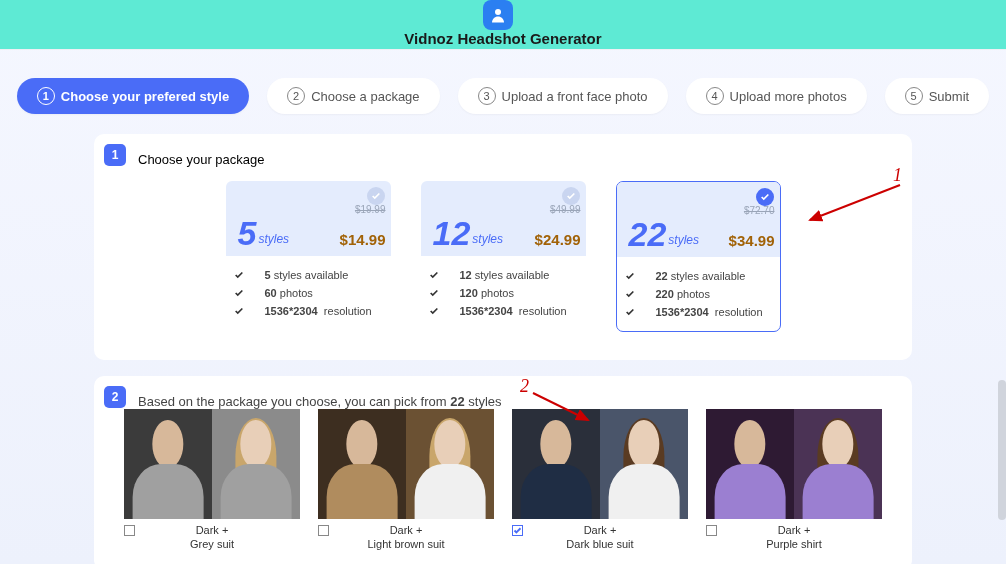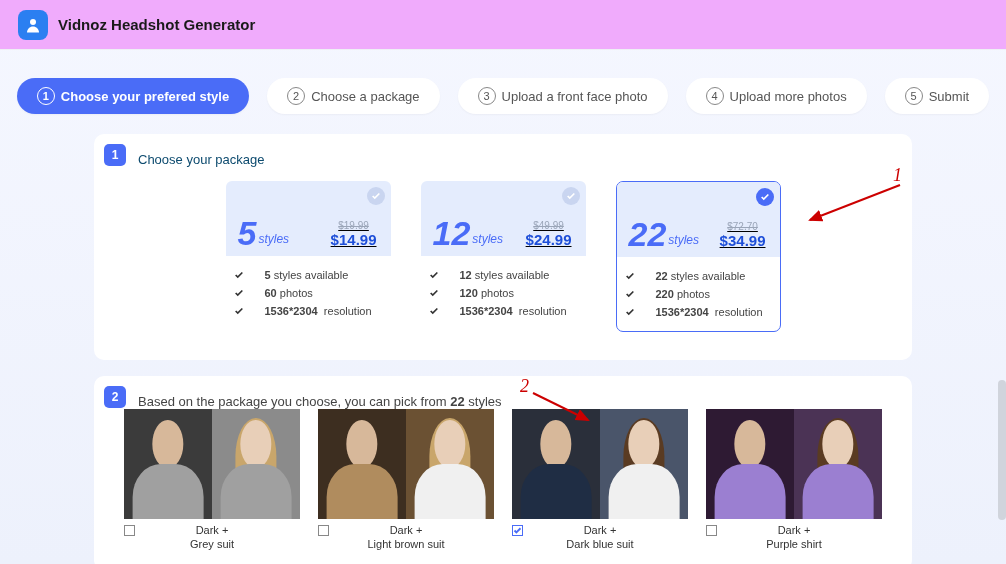--- a/index.html
+++ b/index.html
@@ -5,26 +5,27 @@
 * { box-sizing: border-box; margin: 0; padding: 0; }
 body {
   font-family: -apple-system, BlinkMacSystemFont, "Segoe UI", Arial, sans-serif;
   background: linear-gradient(180deg, #f5f7ff 0%, #edf1fc 100%);
   width: 1006px;
   height: 564px;
   overflow: hidden;
   position: relative;
 }
 .topbar {
-  background: #f0abfc;
+  background: #5eead4;
   height: 50px;
   display: flex;
   align-items: center;
   padding: 0 18px;
   border-bottom: 1px solid #eef0f5;
+  flex-direction: column;
 }
 .logo-badge {
   width: 30px; height: 30px;
   background: #2b7ff1;
   border-radius: 8px;
   display: flex; align-items: center; justify-content: center;
   margin-right: 10px;
 }
 .logo-badge svg { width: 18px; height: 18px; }
 .app-title { font-size: 15px; font-weight: 700; color: #1a1a1a; }
@@ -78,21 +79,21 @@
   width: 22px; height: 22px;
   background: #4a6cf7;
   color: #fff;
   border-radius: 5px;
   display: flex; align-items: center; justify-content: center;
   font-size: 12px;
   font-weight: 700;
 }
 .section-title {
   font-size: 13px;
-  color: #0c4a6e;
+  color: #000000;
   margin-left: 20px;
   margin-bottom: 14px;
 }
 
 .packages {
   display: flex;
   gap: 30px;
   justify-content: center;
 }
 .pkg {
@@ -130,34 +131,34 @@
 }
 .pkg-styles-word {
   font-size: 12px;
   font-style: italic;
   color: #4a6cf7;
   margin-left: 2px;
   margin-bottom: 4px;
 }
 .pkg-prices {
   position: absolute;
-  right: 14px;
+  right: 5px;
   bottom: 8px;
-  text-align: center;
-  text-decoration: underline;
+  text-align: right;
 }
 .pkg-old {
   font-size: 10px;
   color: #9aa5b8;
   text-decoration: line-through;
 }
 .pkg-new {
   font-size: 15px;
   font-weight: 700;
-  color: #1d4ed8;
+  color: #a16207;
+  margin-top: 16px;
 }
 .pkg-feats {
   padding: 10px 8px;
 }
 .pkg-feats div {
   font-size: 11px;
   color: #444;
   padding: 3px 0;
   display: flex;
   align-items: center;

